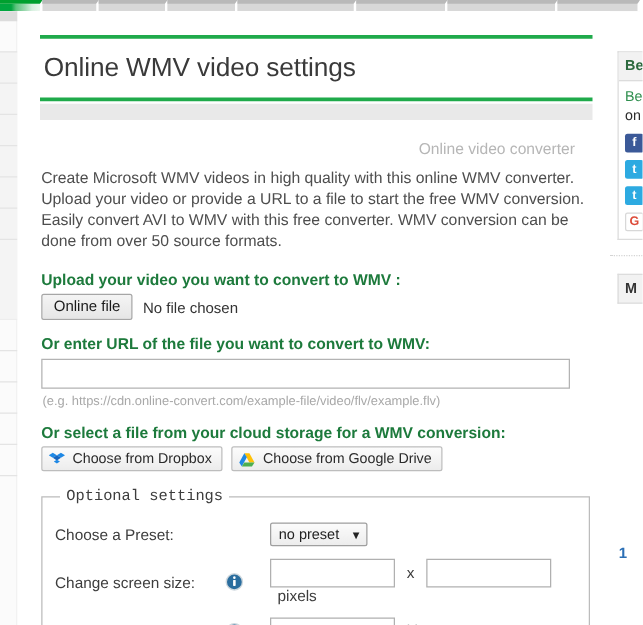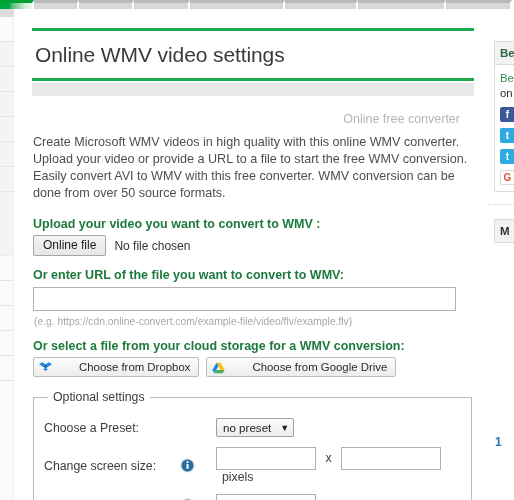--- a/index.html
+++ b/index.html
@@ -147,36 +147,36 @@
     display: flex; align-items: center;
     background: linear-gradient(to bottom, #fcfcfc, #ececec);
     border: 1px solid #bdbdbd;
     border-radius: 2px;
     font-size: 11.4px;
     color: #2b2b2b;
     padding: 2px 8px 2px 5px;
     margin-right: 7px;
     height: 20px;
     font-family: "Liberation Sans", sans-serif;
-    gap: 21px;
   }
   .btn-cloud .lbl { margin-left: 6px; }
   .ic { width: 13px; height: 13px; display: block; }
 
   
   #optional {
     margin: 13px 2px 0 1px;
     border: 1px solid #bcbcbc;
     padding: 6px 10px 10px 10px;
   }
   #optional > legend {
     font-size: 12.3px;
     color: #3d3d3d;
     padding: 0 5px;
     margin-left: 4px;
+    font-family: Liberation Mono, monospace;
   }
   table.settings {
     border-collapse: collapse;
     width: 100%;
     margin-top: 3px;
   }
   table.settings td {
     padding: 5px 0 5px 0;
     vertical-align: middle;
     font-size: 12.3px;
@@ -316,21 +316,21 @@
 
 <div id="main">
 
   <div class="rule-green" id="title-rule-top"></div>
 
   <h1 id="page-title">Online WMV video settings</h1>
 
   <div class="rule-green"></div>
   <div id="grey-bar"></div>
 
-  <div id="breadcrumb">Online free converter</div>
+  <div id="breadcrumb">Online video converter</div>
 
   <p id="intro">Create Microsoft WMV videos in high quality with this online WMV converter. Upload your video or provide a URL to a file to start the free WMV conversion. Easily convert AVI to WMV with this free converter. WMV conversion can be done from over 50 source formats.</p>
 
   
   <div class="grn-label">Upload your video you want to convert to WMV :</div>
   <div class="filerow">
     <button class="btn-choosefile">Online file</button>
     <span class="nofile">No file chosen</span>
   </div>
 

